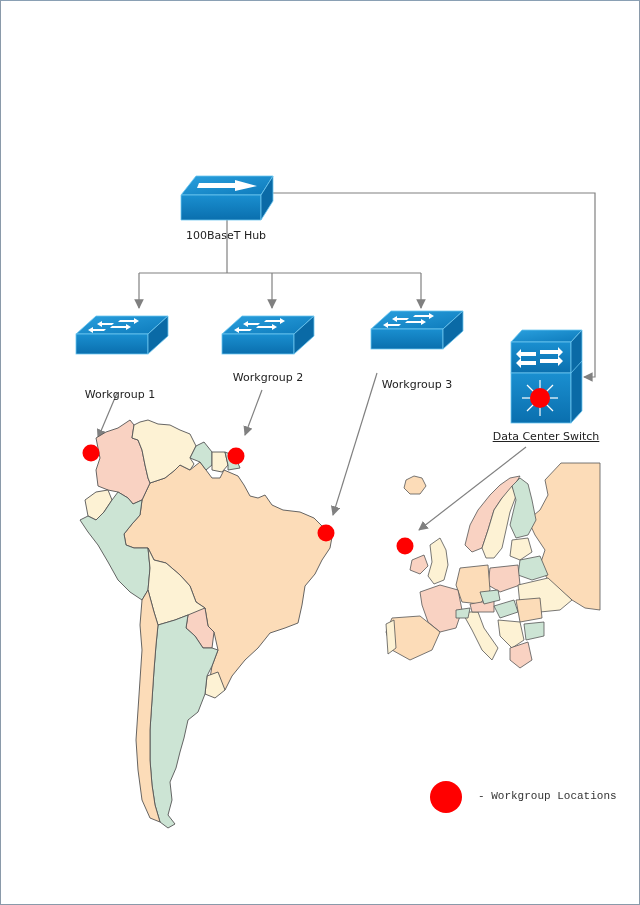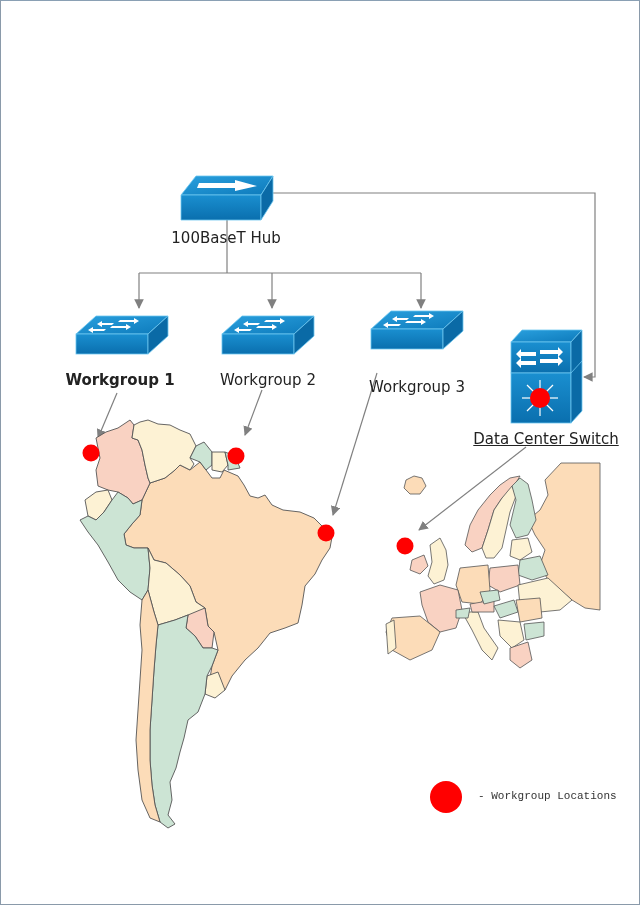--- a/index.html
+++ b/index.html
@@ -1,19 +1,19 @@
 <!DOCTYPE html>
 <html><head>
 <meta charset="utf-8">
 <style>
   html, body { margin:0; padding:0; background:#fff; }
   body { width:640px; height:905px; position:relative; overflow:hidden; font-family:"DejaVu Sans", sans-serif; }
   .page-frame { position:absolute; left:0; top:0; width:638px; height:903px; border:1px solid #8a9aaa; border-top-color:#8aa0b4; }
   svg.canvas { position:absolute; left:0; top:0; }
-  .label { position:absolute; font-size:15px; color:#222; white-space:nowrap; transform:translateX(-50%); }
+  .label { position:absolute; font-size:11px; color:#222; white-space:nowrap; transform:translateX(-50%); }
   .legend-text { position:absolute; font-size:11px; color:#333; white-space:nowrap;font-family:Liberation Mono, monospace; }
 </style>
 </head>
 <body>
 
 <div class="page-frame"></div>
 
 <svg class="canvas" width="640" height="905" viewBox="0 0 640 905">
   <defs>
     <marker id="arr" viewBox="0 0 10 10" refX="9" refY="5" markerWidth="8" markerHeight="8" orient="auto-start-reverse">
@@ -170,17 +170,17 @@
     <circle cx="91" cy="453" r="8.5"></circle>
     <circle cx="236" cy="456" r="8.5"></circle>
     <circle cx="326" cy="533" r="8.5"></circle>
     <circle cx="405" cy="546" r="8.5"></circle>
   </g>
 
   <circle cx="446" cy="797" r="16" fill="#ff0000"></circle>
 </svg>
 
 <div class="label" style="left:226px; top:229px;">100BaseT Hub</div>
-<div class="label" style="left:120px; top:371px;font-weight:bold;">Workgroup 1</div>
+<div class="label" style="left:120px; top:388px;">Workgroup 1</div>
 <div class="label" style="left:268px; top:371px;">Workgroup 2</div>
 <div class="label" style="left:417px; top:366px;margin-top:12px;">Workgroup 3</div>
 <div class="label" style="left:546px; top:430px;text-decoration:underline;">Data Center Switch</div>
 <div class="legend-text" style="left:478px; top:790px;">-   Workgroup Locations</div>
 
 </body></html>

